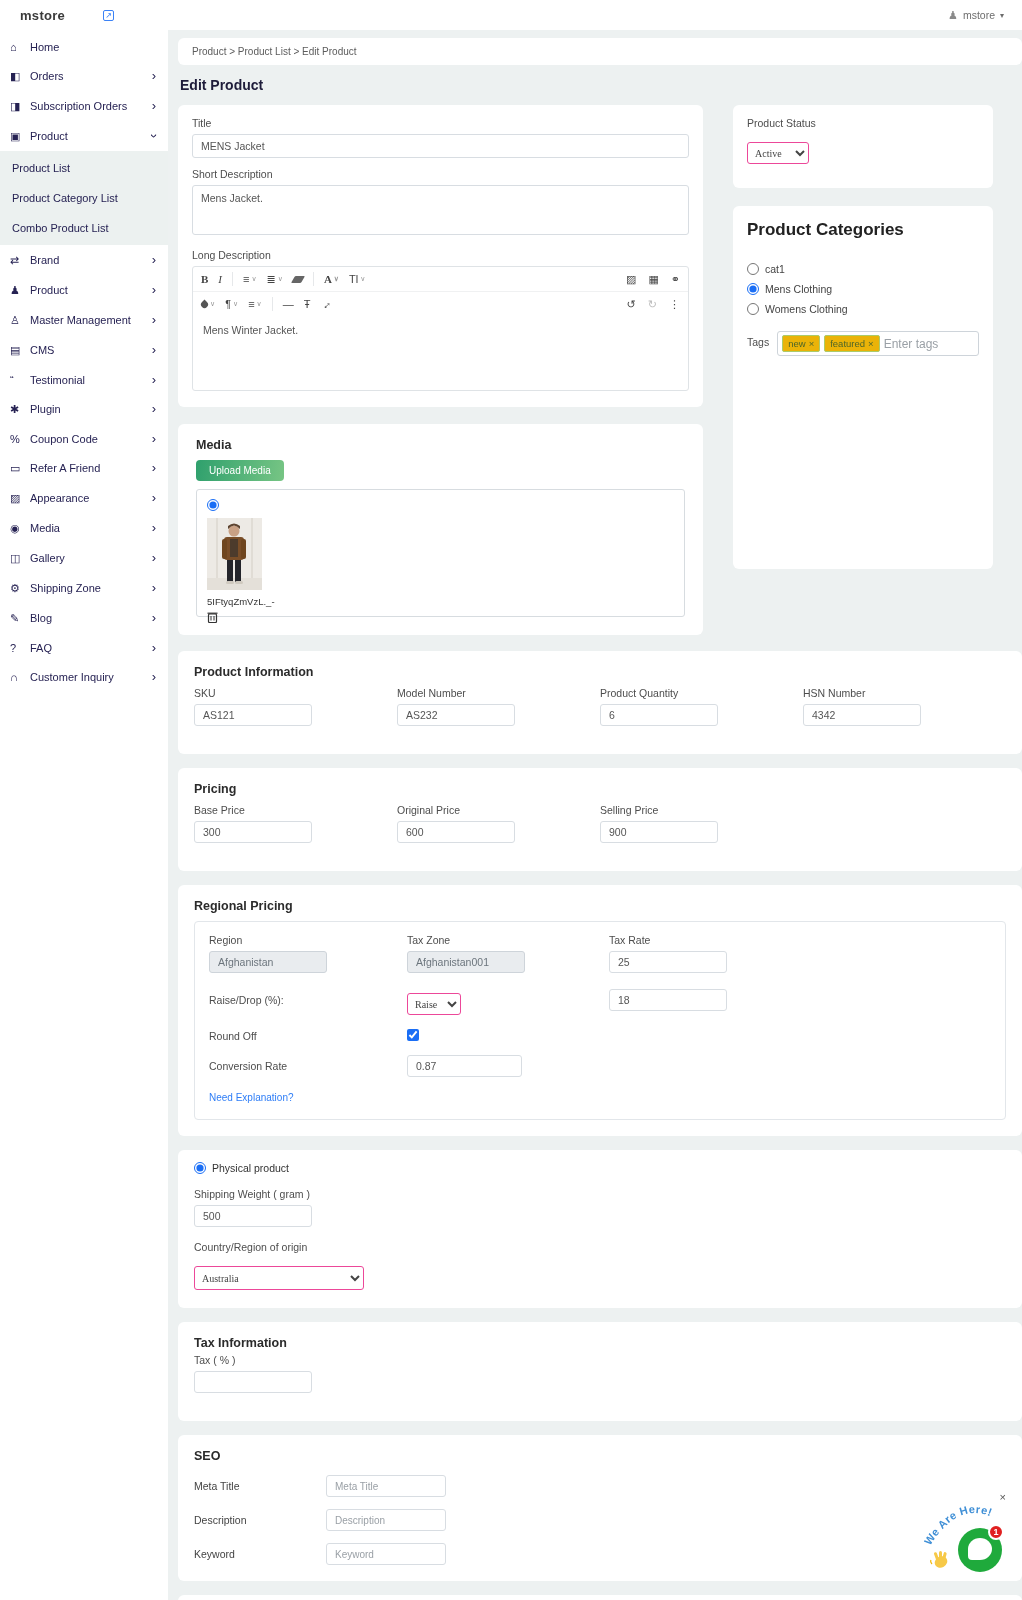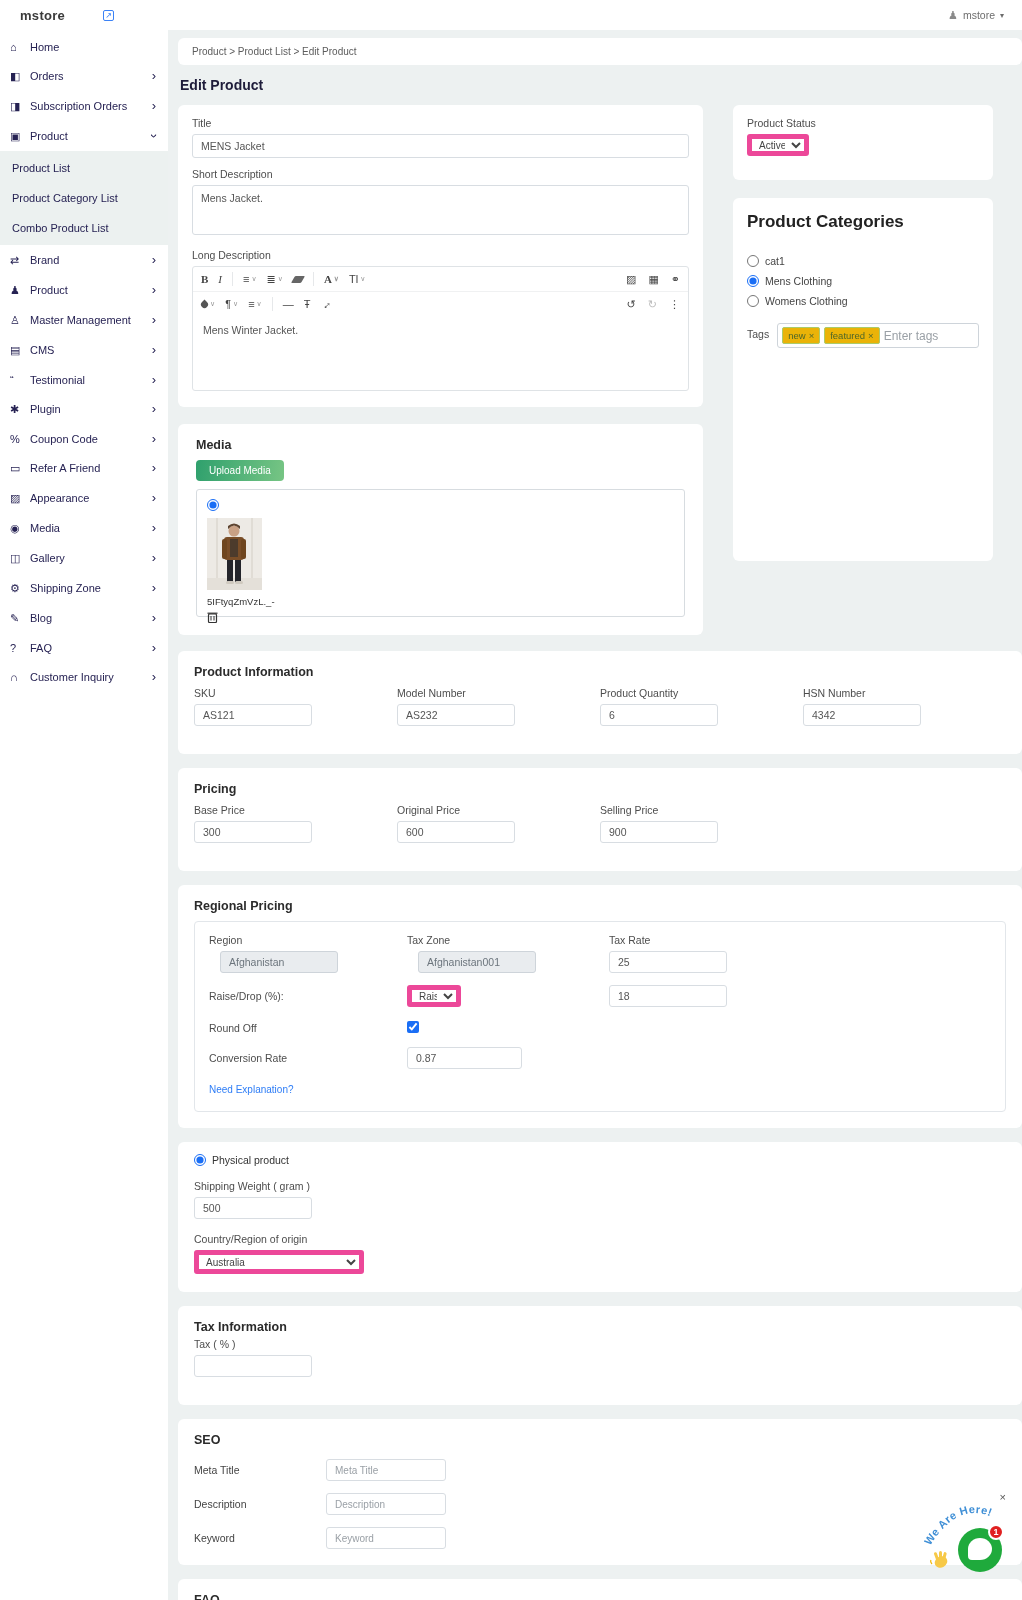--- a/index.html
+++ b/index.html
@@ -33,23 +33,23 @@
 
   
   .card { background:#fff; border-radius:6px; }
   .cols { display:flex; gap:30px; align-items:flex-start; margin-bottom:16px; }
   .leftcol { width:525px; flex:none; }
   .rightcol { width:260px; flex:none; }
 
   label.flabel, .flabel { display:block; font-size:10.5px; color:#4d4d4d; margin-bottom:5px; }
   .tinput { width:100%; height:24px; border:1px solid #d8dde2; border-radius:3px; padding:0 8px; font-size:10.5px; color:#555; font-family:"Liberation Sans",sans-serif; background:#fff; }
   .tinput.small { width:118px; height:22px; }
-  .tinput:disabled, .tinput.disabled { background:#e9ecef; color:#6c757d; border-color:#ced4da;margin-left:11px; }
+  .tinput:disabled, .tinput.disabled { background:#e9ecef; color:#6c757d; border-color:#ced4da; }
   textarea.tarea { width:100%; height:50px; border:1px solid #d8dde2; border-radius:3px; padding:6px 8px; font-size:10.5px; color:#555; resize:none; font-family:"Liberation Sans",sans-serif; }
-  select.tsel { height:22px; border:5px solid #ec4899; border-radius:3px; font-size:10px; color:#444; padding:0 3px; background:#fff; font-family:Liberation Sans, sans-serif; }
+  select.tsel { height:22px; border:1px solid #ec4899; border-radius:3px; font-size:10px; color:#444; padding:0 3px; background:#fff; font-family:Liberation Serif, serif;margin-top:8px; }
   ::placeholder { color:#9aa0a6; }
 
   .card-main { padding:12px 14px 16px; }
   .mt10 { margin-top:10px; }
 
   
   .editor { border:1px solid #dfe3e6; border-radius:3px; margin-top:2px; }
   .tb-row { display:flex; align-items:center; padding:5px 8px; gap:10px; }
   .tb-row.first { border-bottom:1px solid #f0f1f2; }
   .tb { font-size:11px; color:#444; cursor:pointer; display:inline-flex; align-items:center; gap:2px; }

